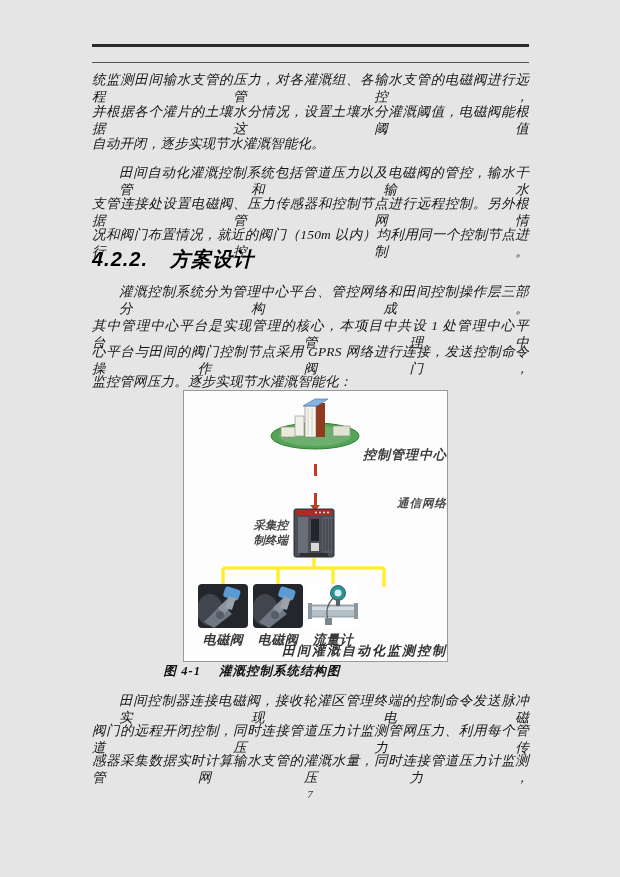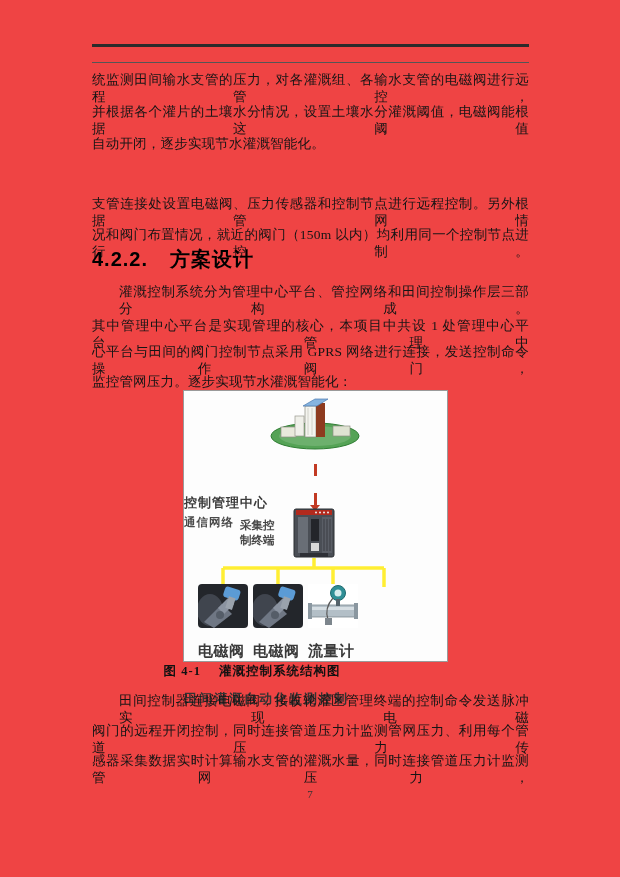--- a/index.html
+++ b/index.html
@@ -1,18 +1,18 @@
 <!DOCTYPE html>
 <html><head>
 <meta charset="utf-8">
 <style>
   html,body { margin:0; padding:0; background:#ffffff; }
   .page {
-    position:relative; width:620px; height:877px; background:#ef4444;
-    font-family:"Liberation Serif", serif; color:#151515; overflow:hidden;
+    position:relative; width:620px; height:877px; background:#e5e5e5;
+    font-family:"Liberation Serif", serif; color:#151515; overflow:hidden;font-style:italic;
   }
   .hr-thick { position:absolute; left:92px; top:44px; width:437px; height:3px; background:#2b2b2b; }
   .hr-thin  { position:absolute; left:92px; top:62px; width:437px; height:1px; background:#555; }
 
   .line {
     position:absolute; left:92px; width:437px; box-sizing:border-box;
     font-size:13.5px; line-height:17px; letter-spacing:0.2px;
     text-align:justify; text-align-last:justify; white-space:normal;
   }
   .line.indent { padding-left:27px; }
@@ -23,45 +23,45 @@
     font-family:"Liberation Sans", sans-serif; letter-spacing:1px; color:#000;
   }
   .heading .hnum { margin-right:22px; }
 
   .figure {
     position:absolute; left:183px; top:390px; width:263px; height:270px;
     border:1px solid #9a9a9a; background:#fdfdfd;
   }
   .fig-abs { position:absolute; }
   .fig-label {
-    position:absolute; width:100%; text-align:left; color:#3c3c3c;
-    font-weight:bold; font-family:"Liberation Serif", serif;margin-top:48px;
+    position:absolute; width:100%; text-align:right; color:#3c3c3c;
+    font-weight:bold; font-family:"Liberation Serif", serif;
   }
   .center-label { top:55px; font-size:13px; letter-spacing:1px; }
-  .net-label    { top:76px; font-size:11.5px; letter-spacing:1px; color:#4a4a4a; }
+  .net-label    { top:105px; font-size:11.5px; letter-spacing:1px; color:#4a4a4a; }
   .bottom-label { top:251px; font-size:13px; letter-spacing:2px; color:#333; }
   .term-label {
-    position:absolute; left:56px; top:127px; width:48px; text-align:left;
+    position:absolute; left:56px; top:127px; width:48px; text-align:right;
     font-size:11.5px; line-height:15px; color:#474747; font-weight:bold;
   }
   .arrow-seg { position:absolute; left:130px; width:3px; background:#c23a23; }
   .seg1 { top:73px; height:12px; }
   .seg2 { top:102px; height:13px; }
   .arrowhead {
     position:absolute; left:126px; top:114px; width:0; height:0;
     border-left:5px solid transparent; border-right:5px solid transparent;
     border-top:6px solid #c23a23;
   }
   .bus-svg { position:absolute; left:0; top:0; width:263px; height:270px; pointer-events:none; }
 
   .device { position:absolute; top:193px; width:50px; }
   .device .dimg { width:50px; height:44px; }
   .device-label {
-    position:absolute; top:58px; width:50px; text-align:left;
-    font-size:15px; color:#3a3a3a; font-weight:bold; letter-spacing:0.5px;
+    position:absolute; top:47px; width:50px; text-align:center;
+    font-size:13px; color:#3a3a3a; font-weight:bold; letter-spacing:0.5px;
   }
 
   .caption {
     position:absolute; left:0; top:663px; width:504px; text-align:center;
     font-size:12.5px; font-weight:bold; color:#111; letter-spacing:1px;
   }
   .caption .cap-label { margin-right:18px; }
 
   .page-number {
     position:absolute; left:0; top:788px; width:620px; text-align:center;
@@ -73,20 +73,21 @@
 
 <div class="page">
 
   <div class="hr-thick"></div>
   <div class="hr-thin"></div>
 
   <div class="line" style="top:71px">统监测田间输水支管的压力，对各灌溉组、各输水支管的电磁阀进行远程管控，</div>
   <div class="line" style="top:103px">并根据各个灌片的土壤水分情况，设置土壤水分灌溉阈值，电磁阀能根据这阈值</div>
   <div class="line short" style="top:135px">自动开闭，逐步实现节水灌溉智能化。</div>
 
+  <div class="line indent" style="top:164px">田间自动化灌溉控制系统包括管道压力以及电磁阀的管控，输水干管和输水</div>
   <div class="line" style="top:195px">支管连接处设置电磁阀、压力传感器和控制节点进行远程控制。另外根据管网情</div>
   <div class="line" style="top:226px">况和阀门布置情况，就近的阀门（150m 以内）均利用同一个控制节点进行控制。</div>
 
   <div class="heading">
     <span class="hnum">4.2.2.</span><span>方案设计</span>
   </div>
 
   <div class="line indent" style="top:283px">灌溉控制系统分为管理中心平台、管控网络和田间控制操作层三部分构成。</div>
   <div class="line" style="top:317px">其中管理中心平台是实现管理的核心，本项目中共设 1 处管理中心平台。管理中</div>
   <div class="line" style="top:343px">心平台与田间的阀门控制节点采用 GPRS 网络进行连接，发送控制命令操作阀门，</div>

